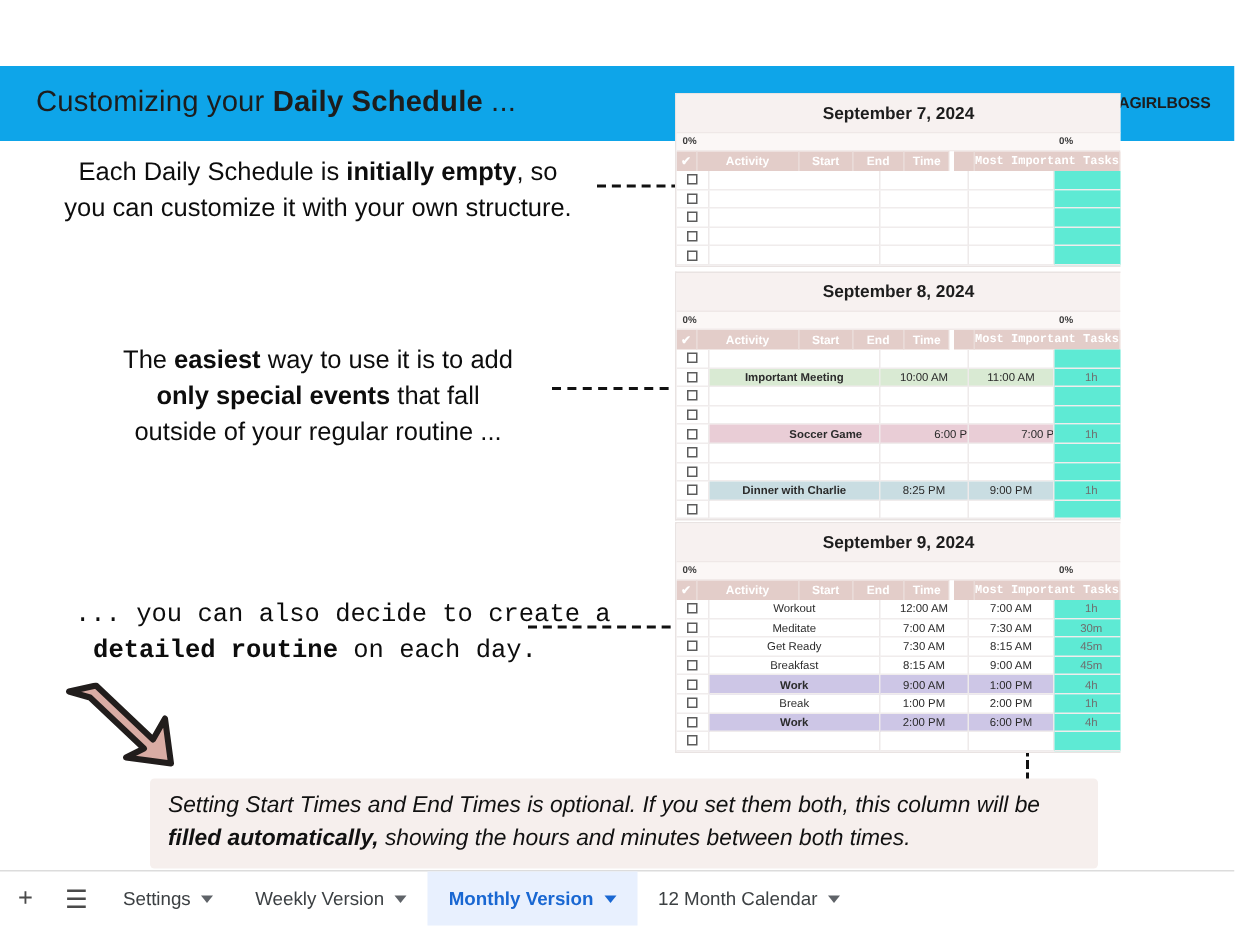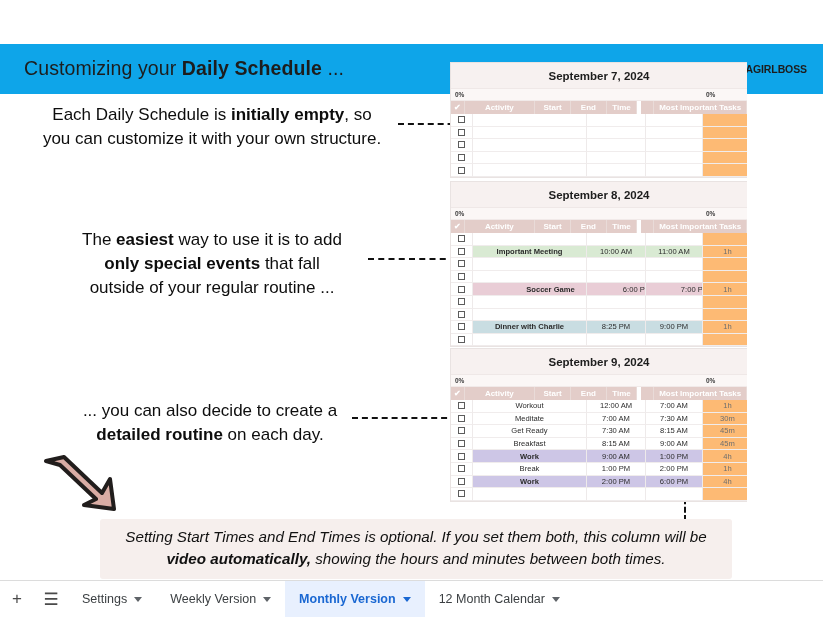--- a/index.html
+++ b/index.html
@@ -32,21 +32,21 @@
 
   
   .note {
     position: absolute;
     font-size: 17px; color: #0d0d0d; line-height: 1.42;
     text-align: center; white-space: nowrap;
   }
   .note b { font-weight: 700; }
   .note-1 { left: 22px; top: 103px; width: 380px; }
   .note-2 { left: 42px; top: 228px; width: 340px; }
-  .note-3 { left: 50px; top: 399px; width: 320px; }
+  .note-3 { left: 50px; top: 399px; width: 320px; font-family: Liberation Mono, monospace; }
 
   
   .dash-arrow { position: absolute; height: 10px; }
   .dash-arrow .line {
     position: absolute; left: 0; top: 4px; right: 7px; height: 0;
     border-top: 2px dashed #111;
   }
   .dash-arrow .head {
     position: absolute; right: 0; top: 0;
     width: 0; height: 0;
@@ -74,21 +74,21 @@
   
   .big-arrow { position: absolute; left: 40px; top: 455px; width: 78px; height: 60px; }
 
   
   .caption {
     position: absolute; left: 100px; top: 519px; width: 632px;
     background: #f6efed;
     border-radius: 3px;
     padding: 7px 12px 9px 12px;
     font-size: 15.2px; font-style: italic; color: #111;
-    text-align: center; line-height: 1.45;
+    text-align: left; line-height: 1.45;
   }
   .caption b { font-weight: 700; font-style: italic; }
 
   
   .sheet {
     position: absolute;
     left: 450px; width: 297px;
     background: #ffffff;
     border: 1px solid #e9e3e2;
     border-right: none;
@@ -116,35 +116,35 @@
     border-right: 1px solid #e9dbd8;
     white-space: nowrap;
   }
   .c-check { width: 22px; }
   .c-act   { width: 114px; }
   .c-start { width: 59px; }
   .c-end   { width: 57px; }
   .c-time  { width: 50px; }
   .c-gap   { width: 5px; background: #ffffff !important; border: none !important; }
   .c-tcheck{ width: 22px; }
-  .c-task  { width: 151px; }
+  .c-task  { width: 151px; font-family: Liberation Mono, monospace; }
 
   .body-wrap { display: flex; }
   .left-grid { width: 302px; }
   .right-grid { flex: 1; }
 
   .row { height: 12.6px; display: flex; align-items: stretch; }
   .cell {
     border-right: 1px solid #eeeaea;
     border-bottom: 1px solid #f0ecec;
     font-size: 7.6px; color: #2b2b2b;
     display: flex; align-items: center; justify-content: center;
     white-space: nowrap; overflow: hidden;
   }
-  .cell.time { background: #fdba74; color: #6e6e6e; }
+  .cell.time { background: #5eead4; color: #6e6e6e; }
   .cell.chk { border-right: 1px solid #eeeaea; }
   .box {
     width: 7px; height: 7px; border: 1px solid #5c5c5c; background: #fff;
     display: inline-block;
   }
   .task-cell {
     font-size: 7.6px; color: #1f1f1f;
     display: flex; align-items: center; justify-content: center;
     border-bottom: 1px solid #f0ecec;
     white-space: nowrap; overflow: hidden; text-overflow: clip;
@@ -629,21 +629,21 @@
               </div>
               <div class="task-cell c-task"></div>
             </div>
           </div>
         </div>
       </div>
     </div>
 
   <div class="caption">
     <span>Setting Start Times and End Times is optional. If you set them both, this column will be</span><br>
-    <b>video automatically,</b><span> showing the hours and minutes between both times.</span>
+    <b>filled automatically,</b><span> showing the hours and minutes between both times.</span>
   </div>
 
   <div class="tabbar">
     <div class="tb-icon">+</div>
     <div class="tb-icon">☰</div>
     <div id="tabs-container" style="display:flex;align-items:center;">
         <div class="tab">
           <span>Settings</span>
           <span class="caret"></span>
         </div>

